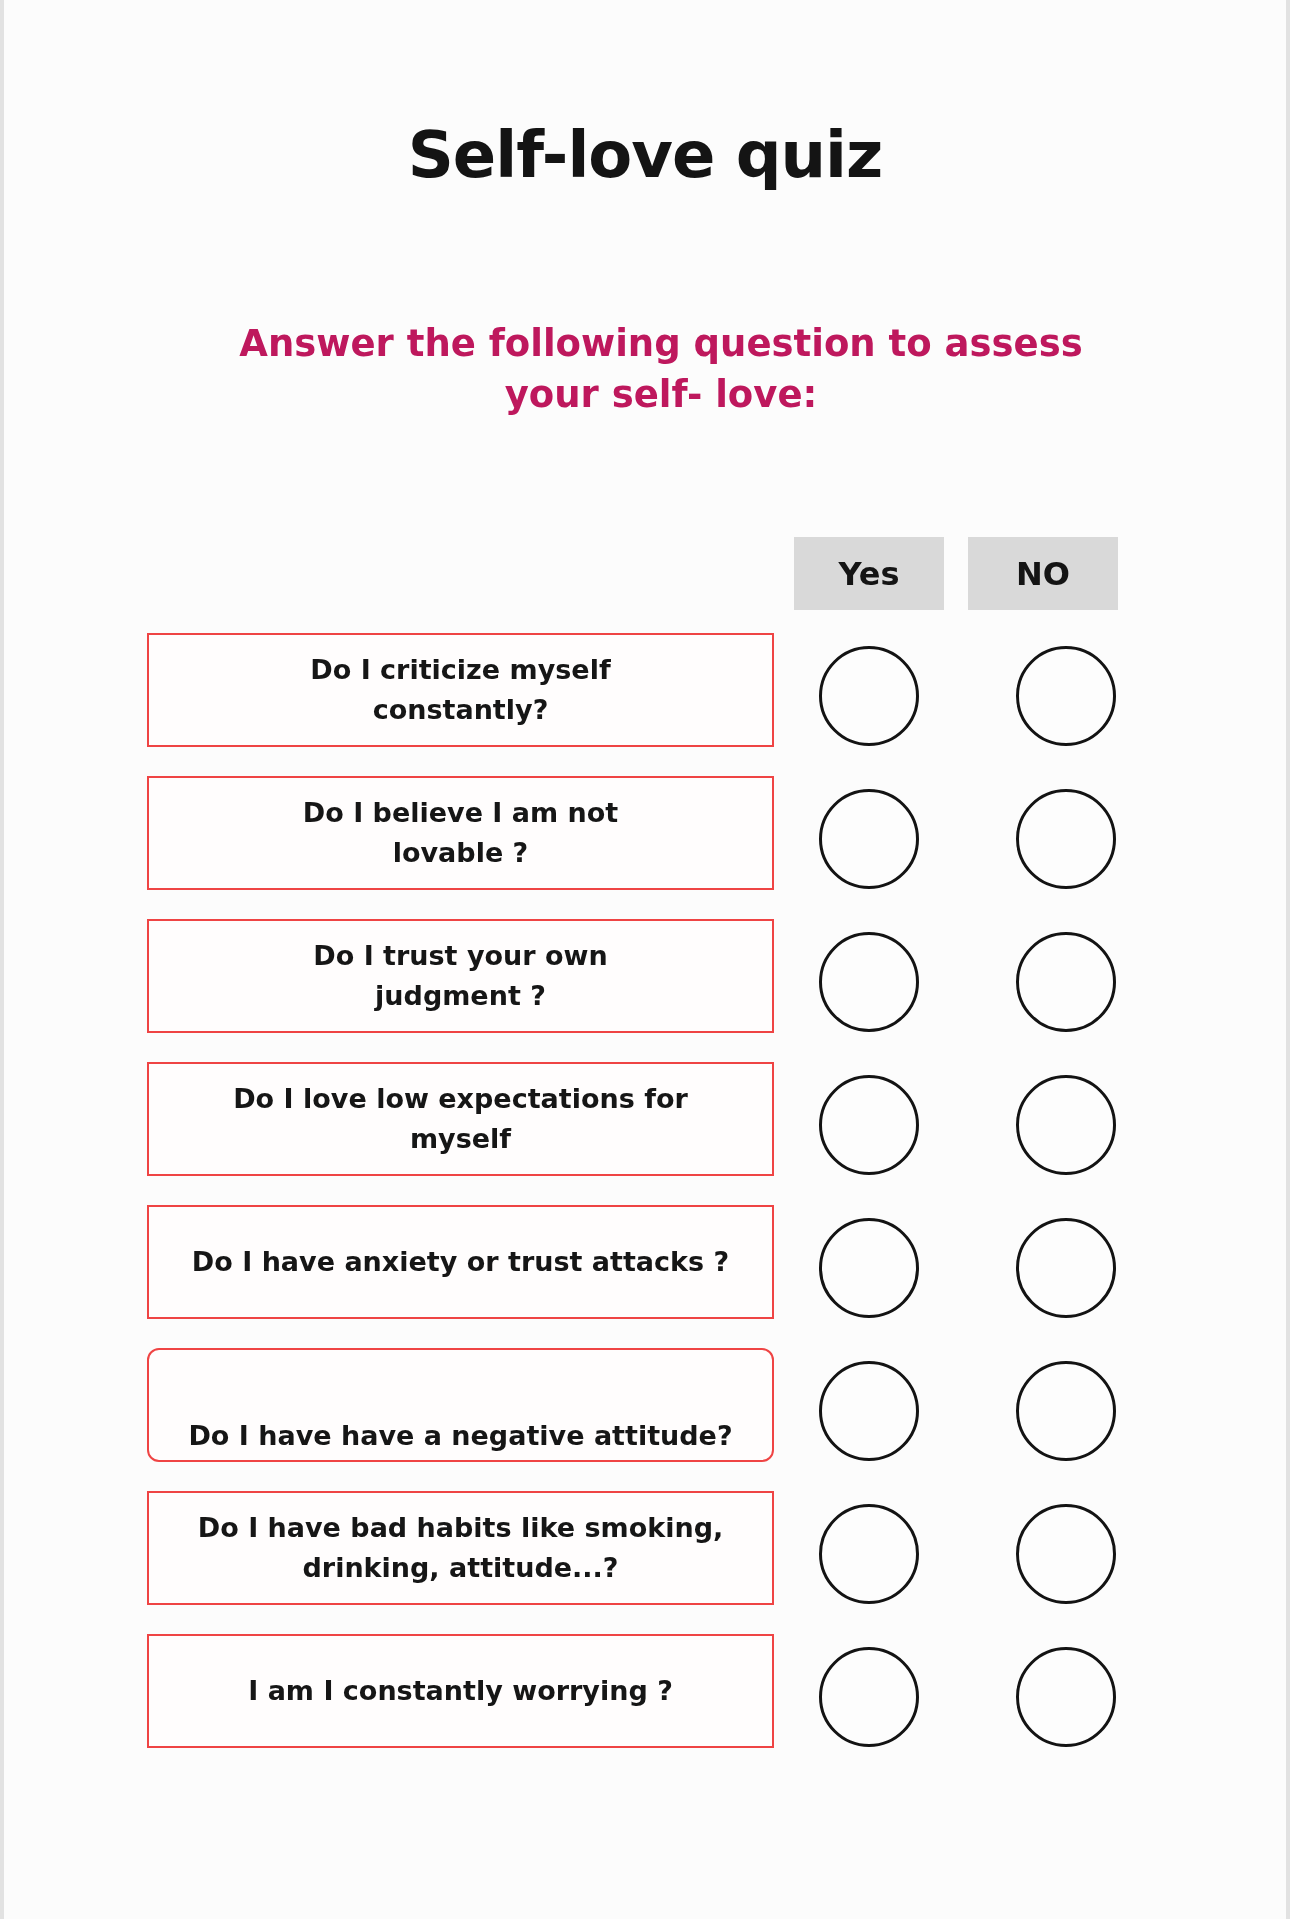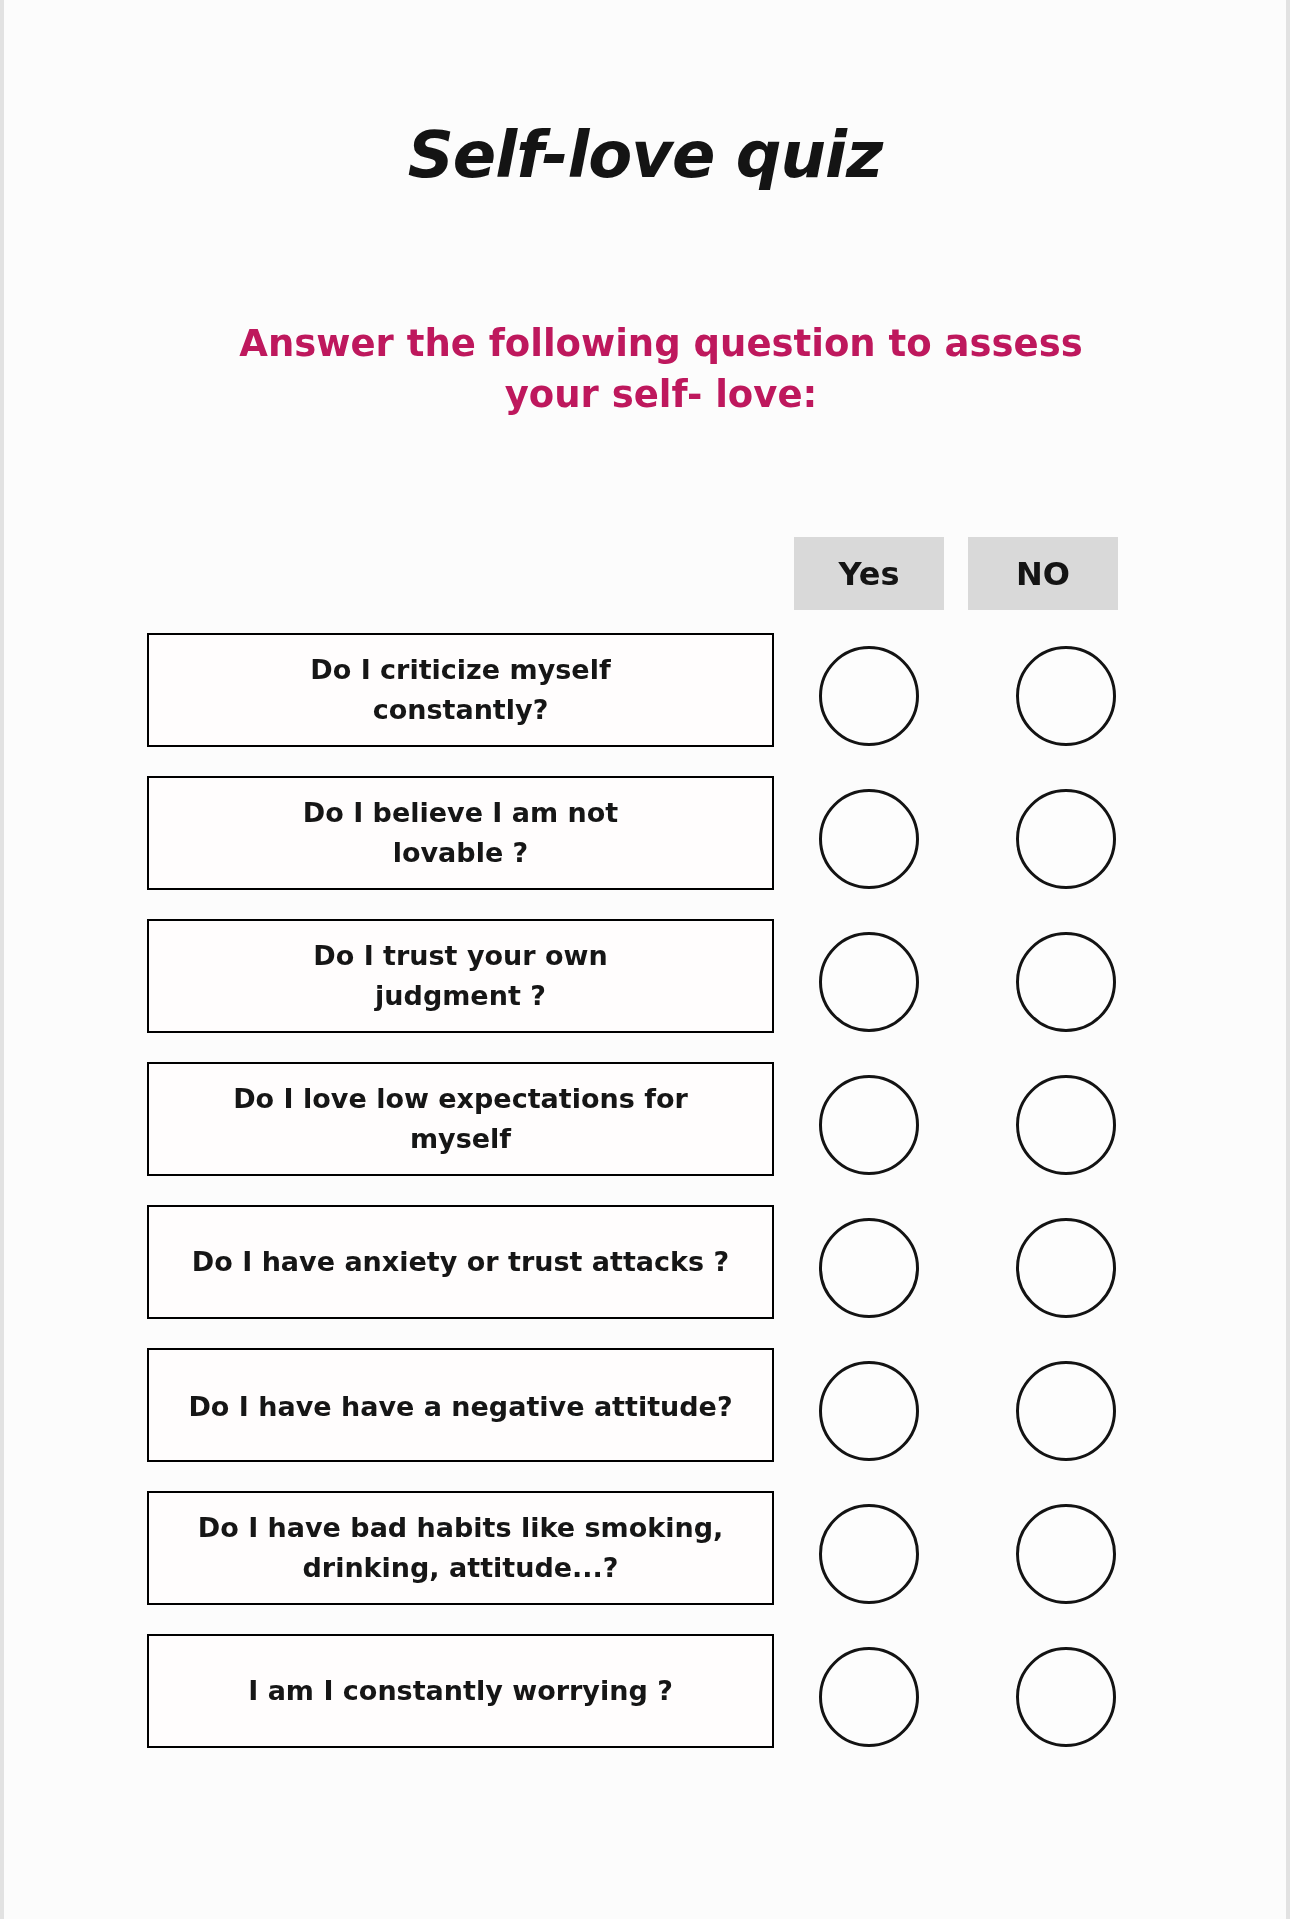--- a/index.html
+++ b/index.html
@@ -37,21 +37,20 @@
   .title {
     position: absolute;
     left: 0;
     top: 118px;
     width: 100%;
     text-align: center;
     font-size: 64px;
     font-weight: 800;
     letter-spacing: -1px;
     color: #141414;
-    font-style: italic;
   }
   .subtitle {
     position: absolute;
     left: 16px;
     top: 318px;
     width: 100%;
     text-align: center;
     font-size: 37px;
     font-weight: 700;
     line-height: 1.38;
@@ -80,29 +79,29 @@
     left: 0;
     width: 100%;
     height: 114px;
   }
   .q-box {
     position: absolute;
     left: 143px;
     top: 0;
     width: 627px;
     height: 114px;
-    border: 2px solid #000000;
+    border: 2px solid #ef4444;
     background: #fffdfd;
     display: flex;
     align-items: center;
     justify-content: center;
     text-align: center;
     padding: 4px 10px;
   }
-  .q-box.align-top { align-items: center; padding-top: 8px; }
+  .q-box.align-top { align-items: flex-end; padding-top: 8px; border-radius: 12px; }
   .q-text {
     font-size: 27px;
     font-weight: 700;
     line-height: 1.5;
     color: #161616;
     white-space: pre-line;
   }
   .circle {
     position: absolute;
     top: 13px;

